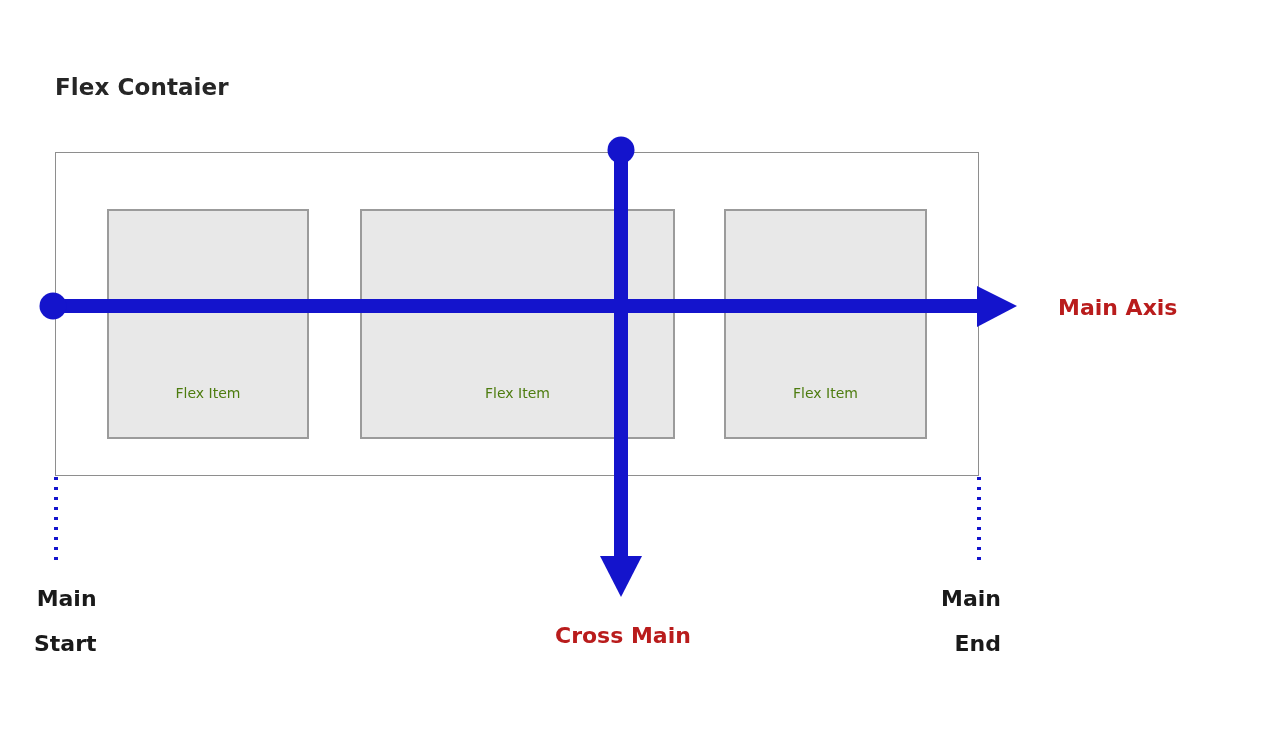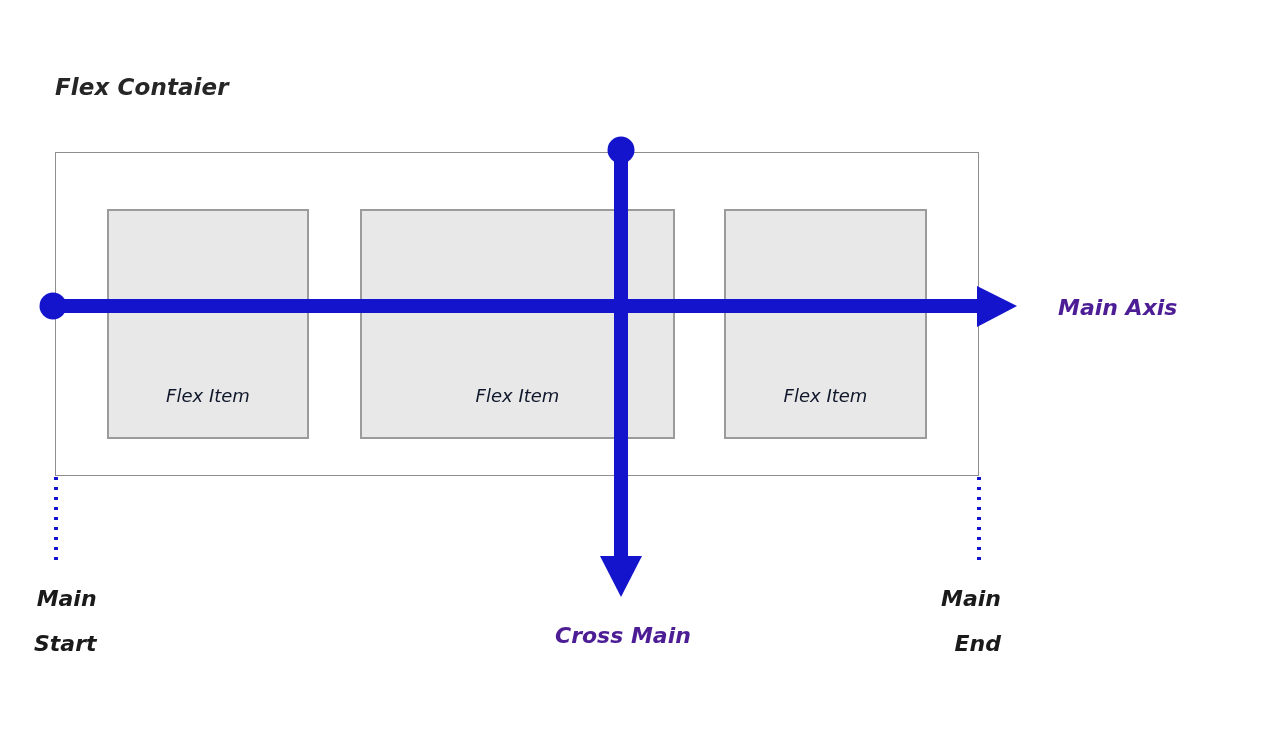--- a/index.html
+++ b/index.html
@@ -16,21 +16,20 @@
     font-family: "DejaVu Sans", "Liberation Sans", sans-serif;
     -webkit-font-smoothing: antialiased;
   }
 
   #stage {
     position: absolute;
     left: 0;
     top: 0;
     width: 1280px;
     height: 749px;
-    font-style: italic;
   }
 
   
   .title-block {
     position: absolute;
     left: 55px;
     top: 70px;
     font-size: 23px;
     font-weight: bold;
     color: #262626;
@@ -64,42 +63,42 @@
   .flex-item-1 { left: 107px;  width: 202px; }
   .flex-item-2 { left: 360px;  width: 315px; }
   .flex-item-3 { left: 724px;  width: 203px; }
 
   .flex-item-label {
     position: absolute;
     left: 0;
     right: 0;
     top: 174px;
     text-align: center;
-    font-size: 18px;
+    font-size: 14px;
     font-weight: normal;
-    color: #0f172a;
+    color: #4d7c0f;
     white-space: nowrap;
   }
 
   
   #axis-layer {
     position: absolute;
     left: 0;
     top: 0;
     width: 1280px;
     height: 749px;
     pointer-events: none;
   }
 
   
   .axis-label {
     position: absolute;
     font-size: 22px;
     font-weight: bold;
-    color: #4c1d95;
+    color: #b91c1c;
     white-space: nowrap;
   }
   .label-main-axis {
     left: 1058px;
     top: 295px;
   }
   .label-cross-axis {
     left: 555px;
     top: 623px;
   }

